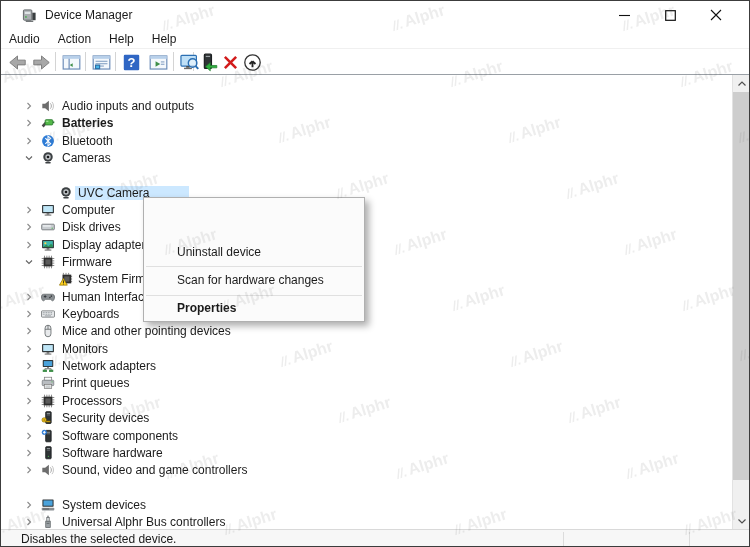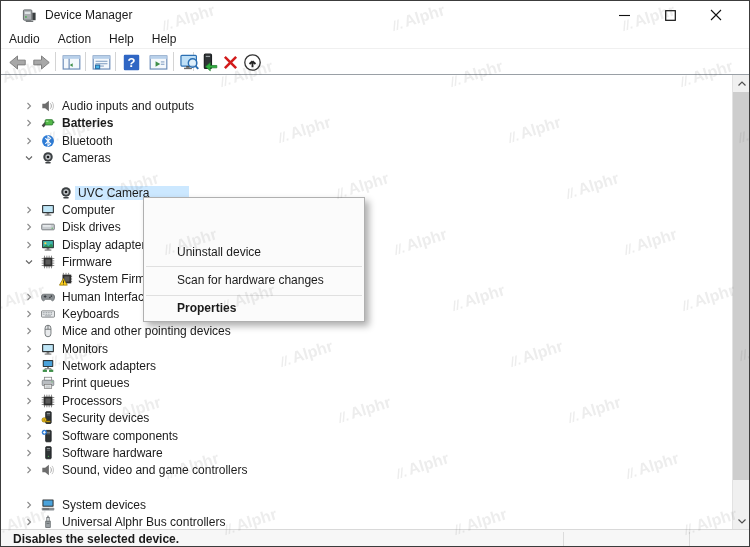--- a/index.html
+++ b/index.html
@@ -47,21 +47,21 @@
   
   #disable-highlight{
     position:absolute;left:137px;top:210px;width:259px;height:30px;
     background:#9dcef1;border:3px solid #1bd148;
     display:flex;align-items:center;
     font-size:15px;font-weight:600;color:#0a0a0a;padding-left:13px;
     box-shadow:2px 2px 4px rgba(0,0,0,0.18);
   }
   
   #statusbar{position:absolute;left:0;top:528px;width:100%;height:19px;background:#f7f7f7;border-top:1px solid #d9d9d9;display:flex;align-items:center;}
-  #status-text{padding-left:12px;font-size:12px;font-weight:bold;}
+  #status-text{padding-left:20px;font-size:12px;}
   .status-sep{position:absolute;top:2px;width:1px;height:15px;background:#dcdcdc;}
   
   #watermarks{position:absolute;left:0;top:0;width:100%;height:100%;pointer-events:none;overflow:hidden;z-index:50;}
   .wm{position:absolute;transform:rotate(-17deg);color:rgba(90,90,90,0.11);font-size:16px;font-weight:bold;white-space:nowrap;}
   .wm .wm-logo{font-style:italic;font-size:13px;margin-right:2px;}
   #context-menu{z-index:20;}
   #disable-highlight{z-index:30;}
 </style>
 </head>
 <body>

